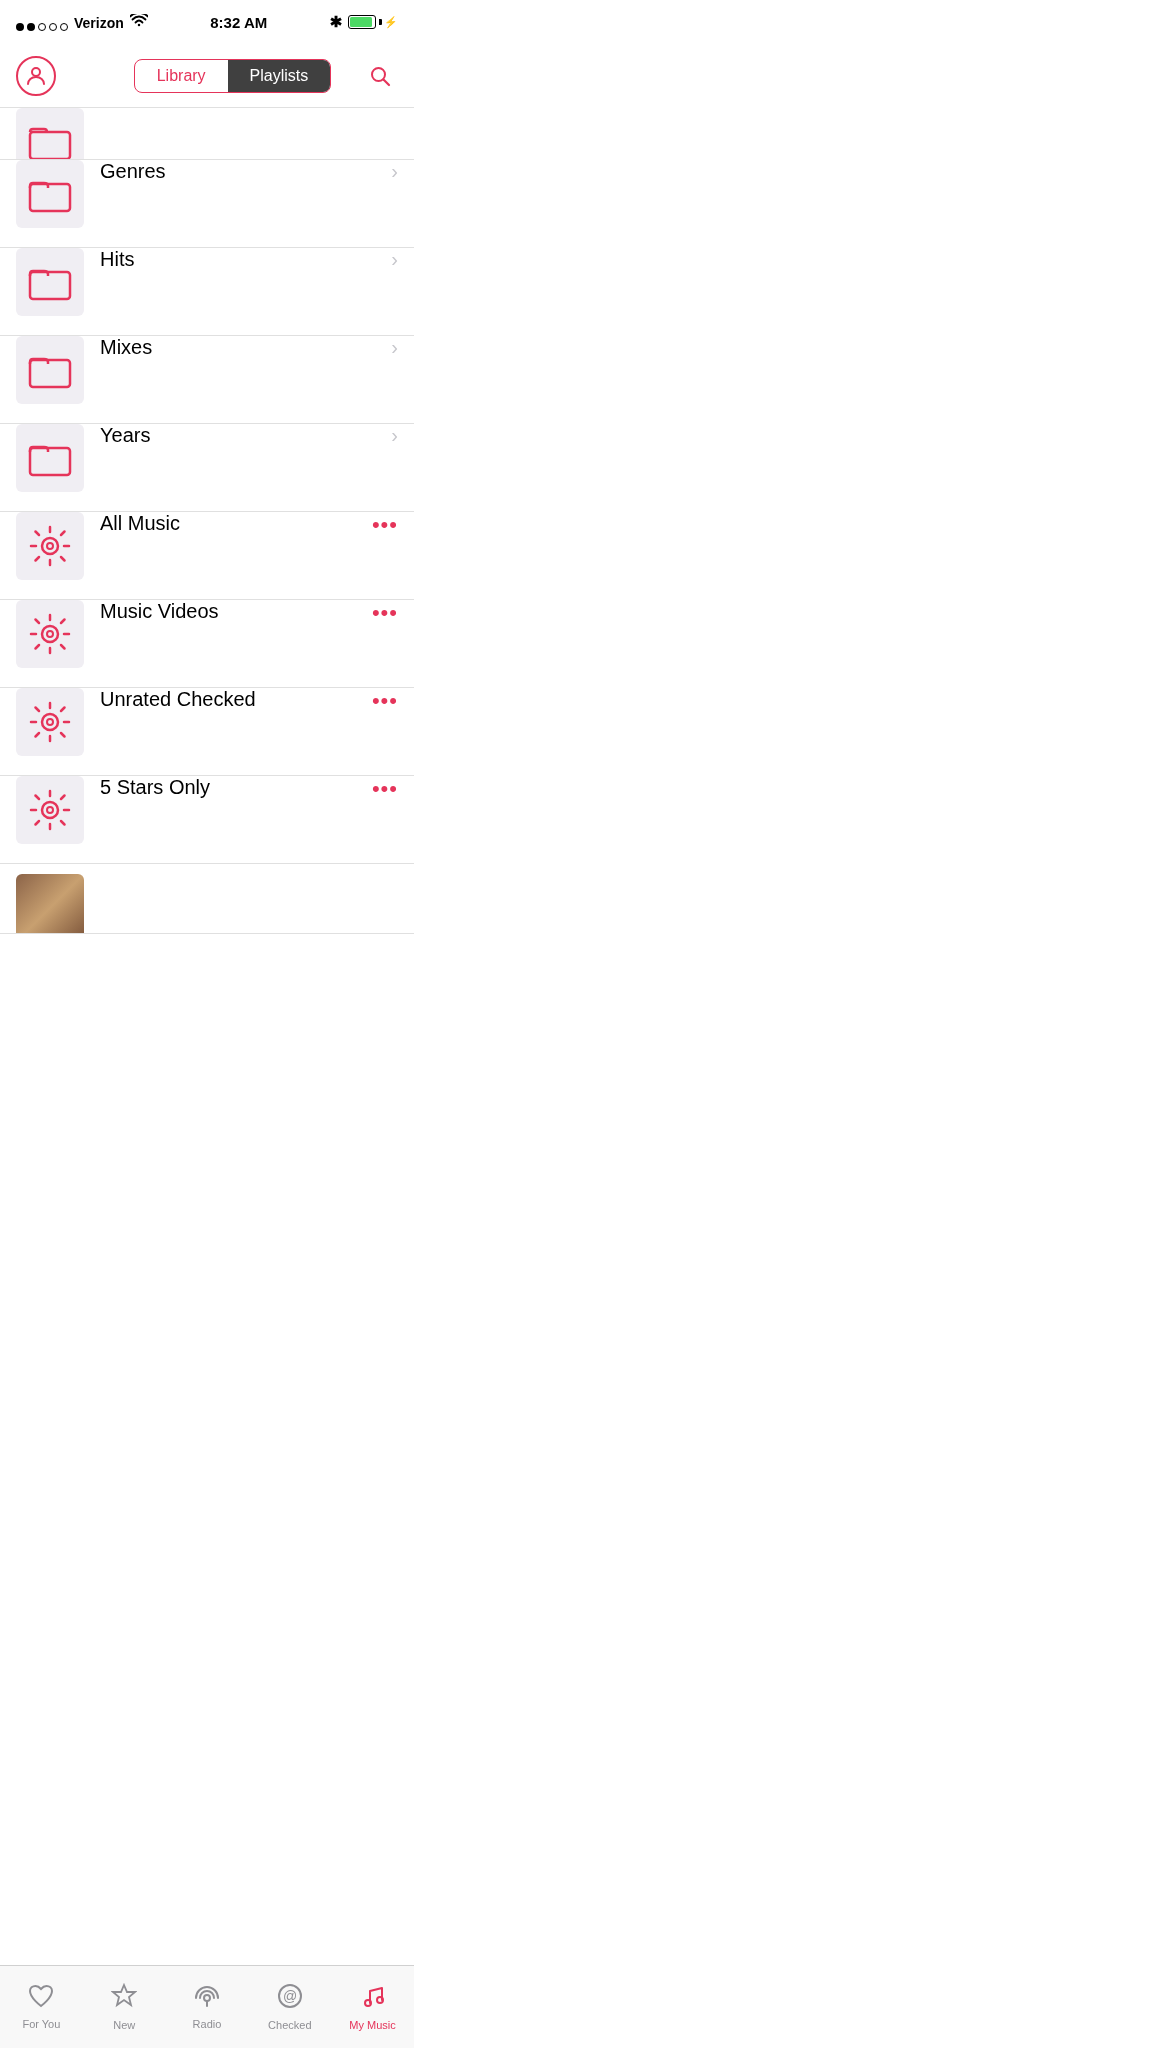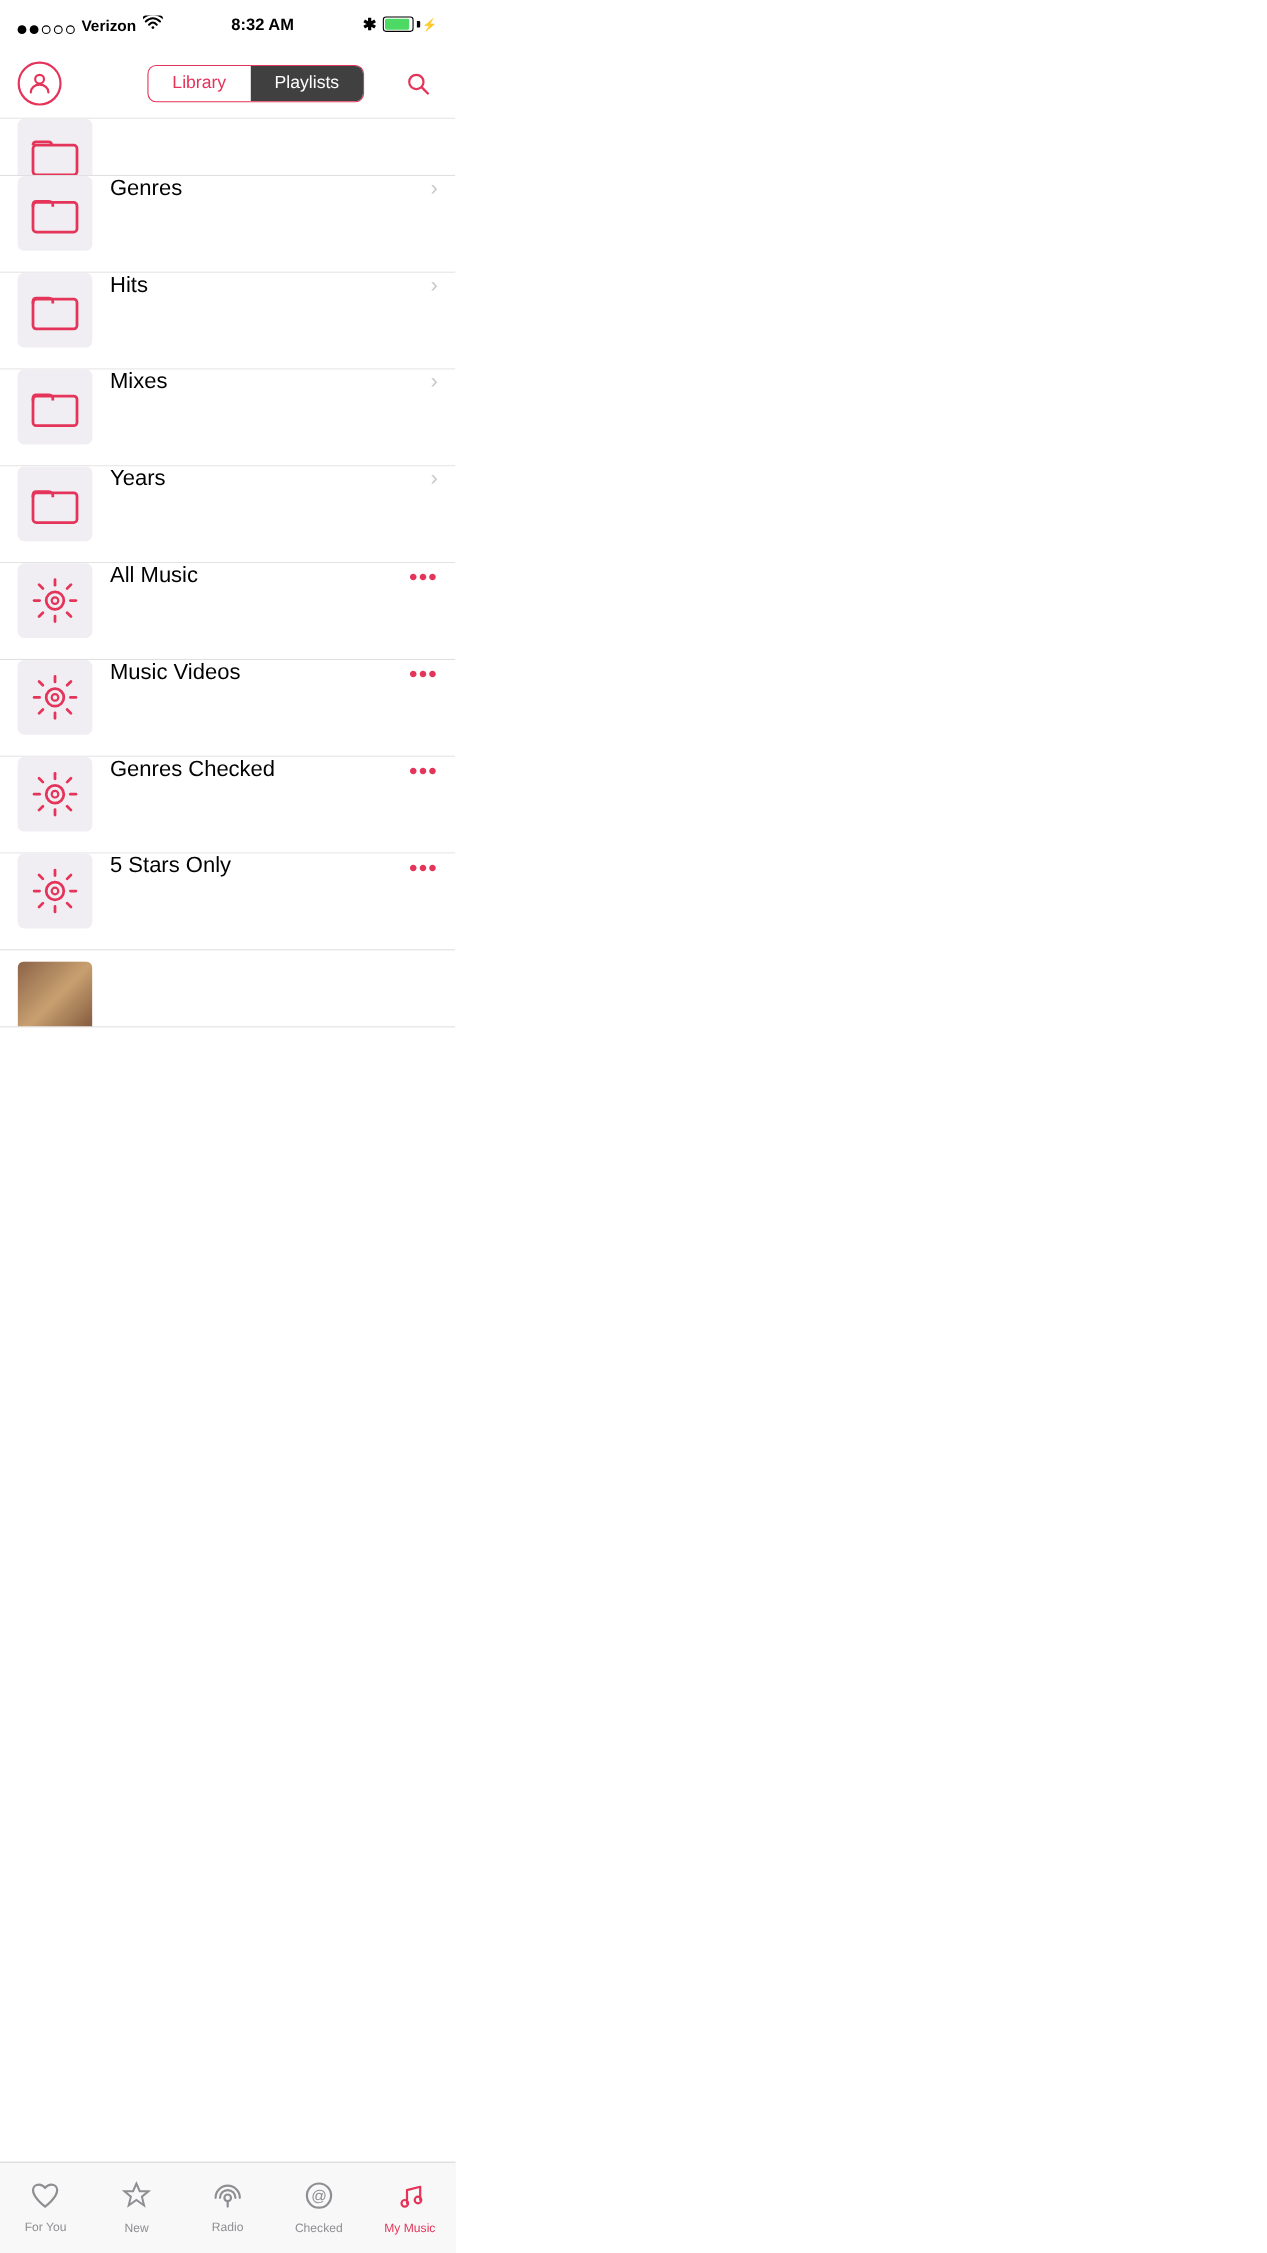--- a/index.html
+++ b/index.html
@@ -418,21 +418,21 @@
         <line x1="21" y1="2" x2="21" y2="7" stroke="#e5345a" stroke-width="2.5" stroke-linecap="round"></line>
         <line x1="21" y1="35" x2="21" y2="40" stroke="#e5345a" stroke-width="2.5" stroke-linecap="round"></line>
         <line x1="2" y1="21" x2="7" y2="21" stroke="#e5345a" stroke-width="2.5" stroke-linecap="round"></line>
         <line x1="35" y1="21" x2="40" y2="21" stroke="#e5345a" stroke-width="2.5" stroke-linecap="round"></line>
         <line x1="6.5" y1="6.5" x2="10" y2="10" stroke="#e5345a" stroke-width="2.5" stroke-linecap="round"></line>
         <line x1="32" y1="32" x2="35.5" y2="35.5" stroke="#e5345a" stroke-width="2.5" stroke-linecap="round"></line>
         <line x1="35.5" y1="6.5" x2="32" y2="10" stroke="#e5345a" stroke-width="2.5" stroke-linecap="round"></line>
         <line x1="10" y1="32" x2="6.5" y2="35.5" stroke="#e5345a" stroke-width="2.5" stroke-linecap="round"></line>
       </svg>
     </div>
-    <span class="item-label">Genres Checked</span>
+    <span class="item-label">Unrated Checked</span>
     <span class="ellipsis">•••</span>
   </div>
 
   <div class="list-item">
     <div class="item-icon">
       <svg class="gear-svg" viewBox="0 0 42 42" fill="none" xmlns="http://www.w3.org/2000/svg">
         <circle cx="21" cy="21" r="8" stroke="#e5345a" stroke-width="2.5" fill="none"></circle>
         <circle cx="21" cy="21" r="3" stroke="#e5345a" stroke-width="2" fill="none"></circle>
         <line x1="21" y1="2" x2="21" y2="7" stroke="#e5345a" stroke-width="2.5" stroke-linecap="round"></line>
         <line x1="21" y1="35" x2="21" y2="40" stroke="#e5345a" stroke-width="2.5" stroke-linecap="round"></line>

